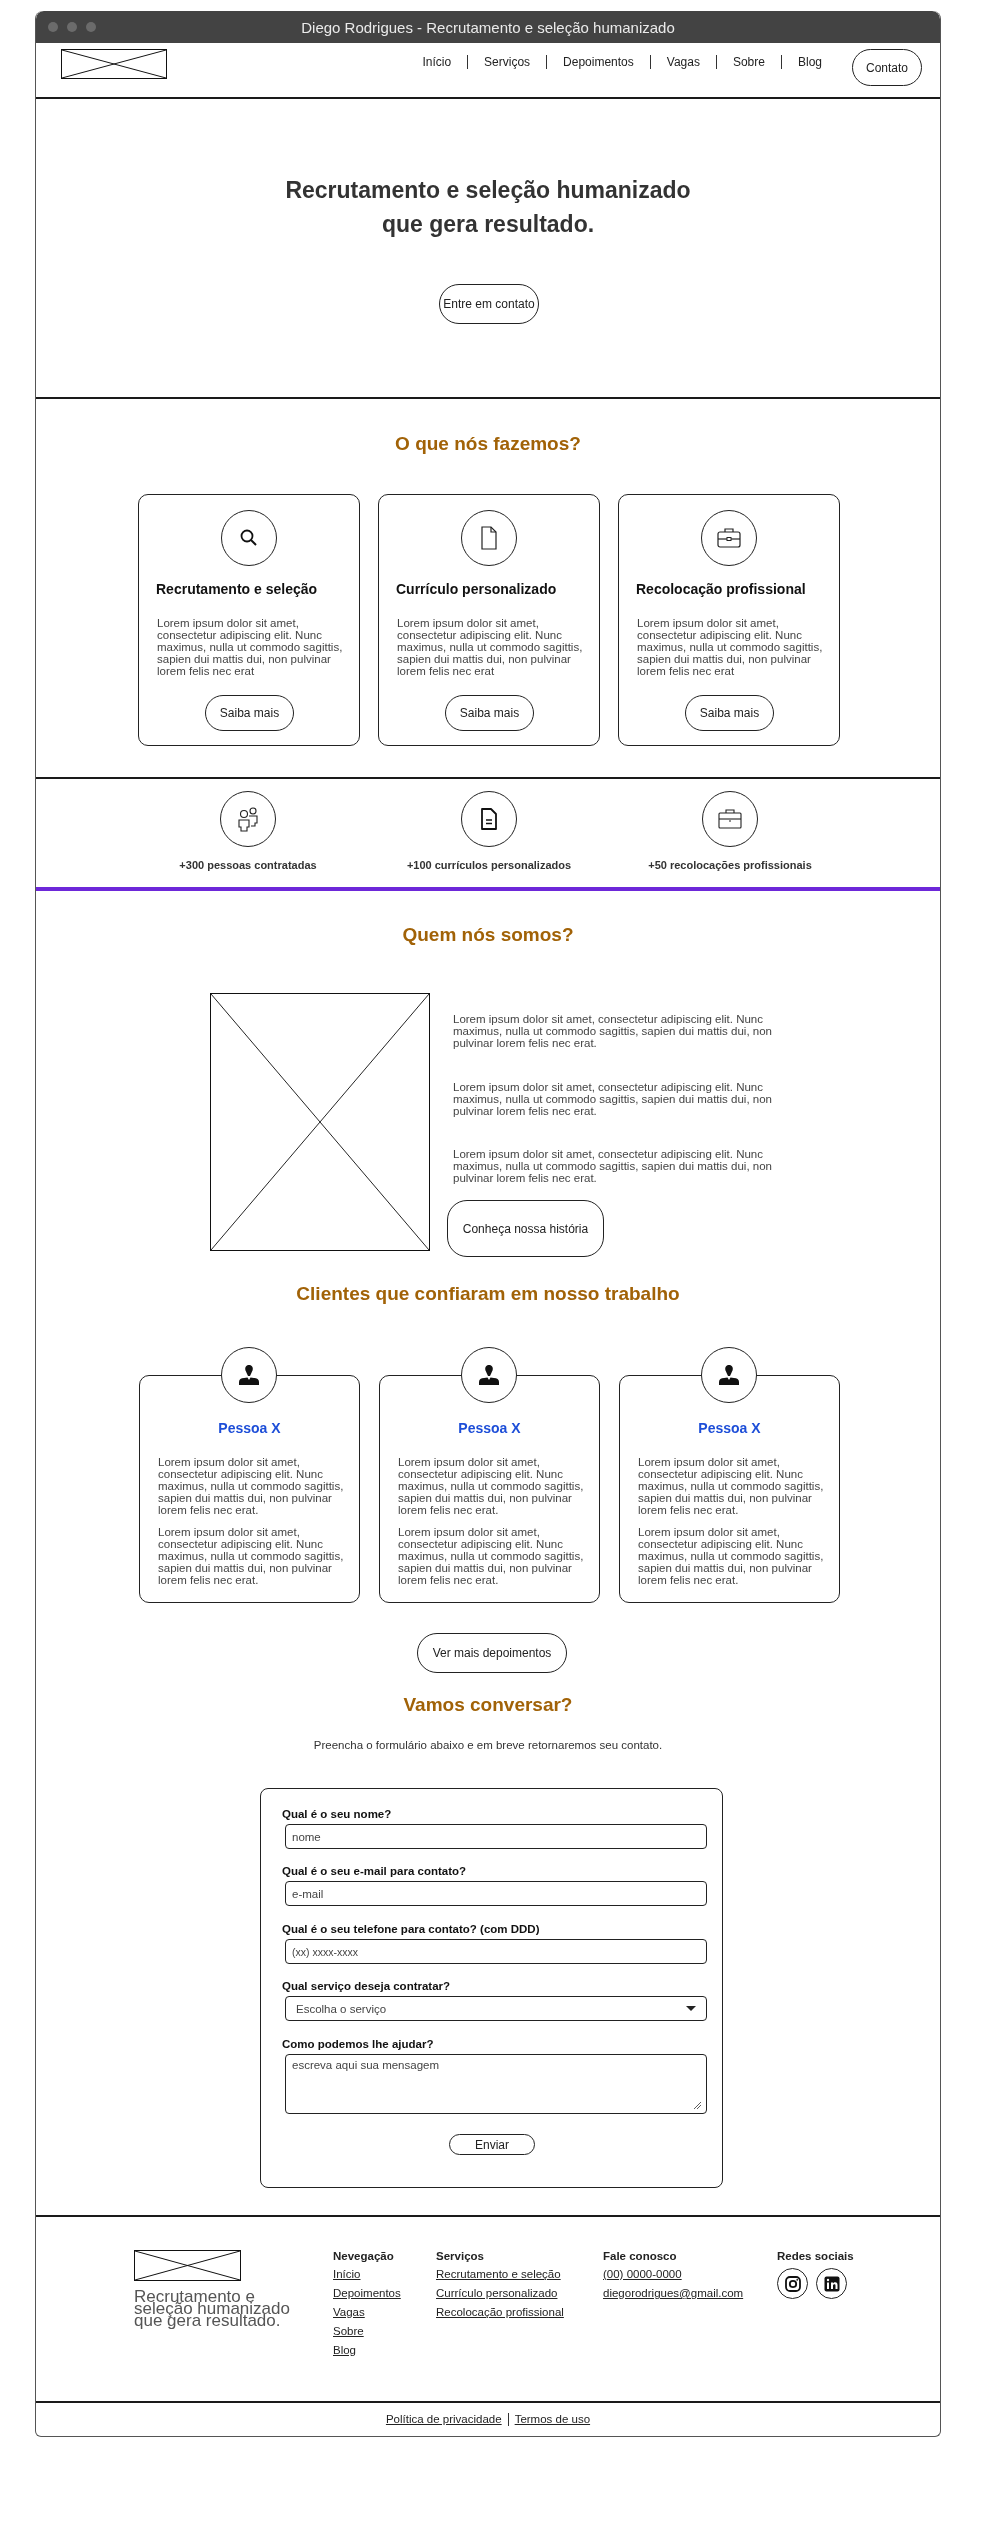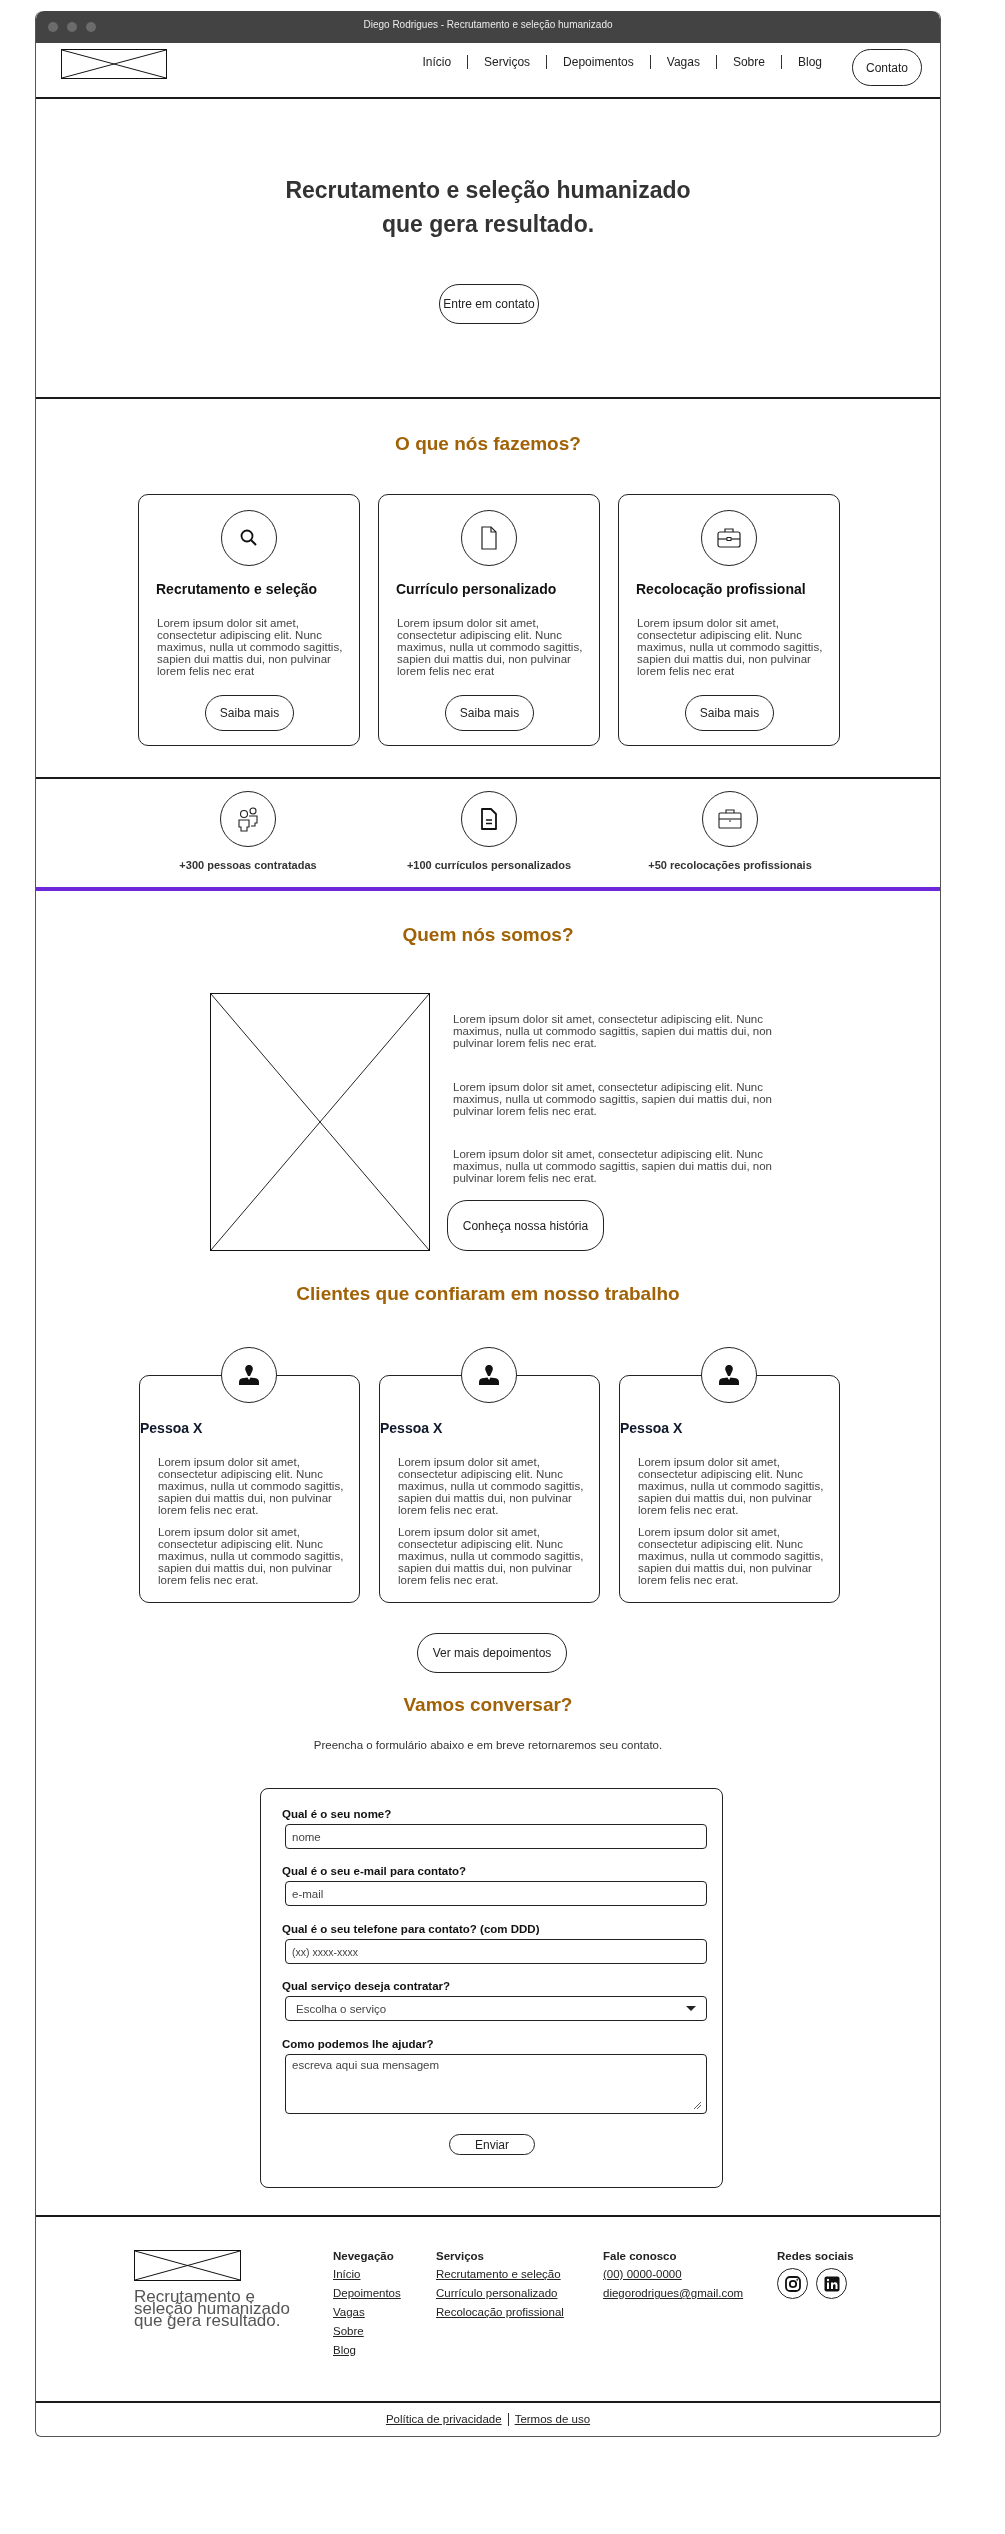--- a/index.html
+++ b/index.html
@@ -3,21 +3,21 @@
 <meta charset="utf-8">
 <style>
   * { box-sizing: border-box; margin: 0; padding: 0; }
   html, body { width: 1005px; height: 2534px; background: #ffffff; overflow: hidden; }
   body { font-family: "Liberation Sans", "DejaVu Sans", sans-serif; color: #333; position: relative; }
 
   .window { position: absolute; left: 35px; top: 11px; width: 906px; height: 2426px; border: 1px solid #555; border-top: none; border-radius: 8px 8px 6px 6px; background: #fff; overflow: hidden; }
   .titlebar { height: 32px; background: #434343; position: relative; border-radius: 8px 8px 0 0; }
   .titlebar .dots { position: absolute; left: 12px; top: 11px; display: flex; gap: 9px; }
   .titlebar .dot { width: 10px; height: 10px; border-radius: 50%; background: #6b6b6b; }
-  .titlebar .title { position: absolute; left: 0; right: 0; top: 8px; text-align: center; color: #eaeaea; font-size: 10px; }
+  .titlebar .title { position: absolute; left: 0; right: 0; top: 8px; text-align: center; color: #eaeaea; font-size: 15px; }
 
   .nav { position: relative; height: 56px; border-bottom: 2px solid #1a1a1a; }
   .logo-box { position: absolute; border: 1.5px solid #111; }
   .logo-box svg { width: 100%; height: 100%; display: block; }
   .nav .logo-box { left: 25px; top: 6px; width: 106px; height: 30px; }
   .nav-links { position: absolute; right: 118px; top: 12px; display: flex; align-items: center; font-size: 12px; color: #222; }
   .nav-links a { color: #222; text-decoration: none; }
   .nav-links .sep { display: inline-block; width: 1px; height: 14px; background: #333; margin: 0 16px; }
   .btn-pill { display: inline-flex; align-items: center; justify-content: center; border: 1.3px solid #222; border-radius: 20px; background: #fff; color: #222; font-size: 12px; font-family: "Liberation Sans", sans-serif; cursor: pointer; }
   .nav .contato-btn { position: absolute; right: 18px; top: 6px; width: 70px; height: 37px; }
@@ -40,26 +40,26 @@
   .stats { height: 112px; border-bottom: 4px solid #6d28d9; position: relative; }
   .stat { position: absolute; top: 12px; width: 220px; text-align: center; }
   .stat .icon-circle { position: relative; margin: 0 auto; width: 56px; height: 56px; }
   .stat .label { margin-top: 12px; font-size: 11px; font-weight: bold; color: #333; }
 
   .about { position: relative; height: 1323px; }
   .about .section-title.who { position: absolute; top: 33px; left: 0; right: 0; }
   .about .photo { position: absolute; left: 174px; top: 102px; width: 220px; height: 258px; border: 1.5px solid #111; }
   .about .photo svg { width: 100%; height: 100%; display: block; }
   .about .para { position: absolute; left: 417px; width: 320px; font-size: 11.5px; line-height: 12px; color: #444; }
-  .about .story-btn { position: absolute; left: 411px; top: 309px; width: 157px; height: 51px; }
+  .about .story-btn { position: absolute; left: 411px; top: 309px; width: 157px; height: 57px; }
 
   .clients-title { position: absolute; top: 392px; left: 0; right: 0; }
   .client-card { position: absolute; top: 484px; width: 221px; height: 228px; border: 1.3px solid #222; border-radius: 10px; }
   .client-card .icon-circle { left: 81px; top: -29px; }
-  .client-card h4 { position: absolute; top: 44px; left: 0; right: 0; text-align: left; font-size: 14px; font-weight: bold; color: #0f172a; }
+  .client-card h4 { position: absolute; top: 44px; left: 0; right: 0; text-align: center; font-size: 14px; font-weight: bold; color: #1d4ed8; }
   .client-card p { position: absolute; left: 18px; right: 12px; font-size: 11.5px; line-height: 12px; color: #444; }
   .more-testimonials { position: absolute; left: 381px; top: 742px; width: 150px; height: 40px; }
 
   .contact-title { position: absolute; top: 803px; left: 0; right: 0; }
   .contact-sub { position: absolute; top: 848px; left: 0; right: 0; text-align: center; font-size: 11.5px; color: #333; }
   .form-card { position: absolute; left: 224px; top: 897px; width: 463px; height: 400px; border: 1.3px solid #222; border-radius: 8px; }
   .form-card .lbl { position: absolute; left: 21px; font-size: 11.5px; font-weight: bold; color: #111; }
   .form-card .field { position: absolute; left: 24px; width: 422px; height: 25px; border: 1.3px solid #222; border-radius: 4px; padding: 0 6px; font-size: 11.5px; color: #444; display: flex; align-items: center; background: #fff; }
   .form-card .select { justify-content: space-between; padding: 0 10px; }
   .form-card .select .caret { width: 0; height: 0; border-left: 5px solid transparent; border-right: 5px solid transparent; border-top: 5px solid #222; }

